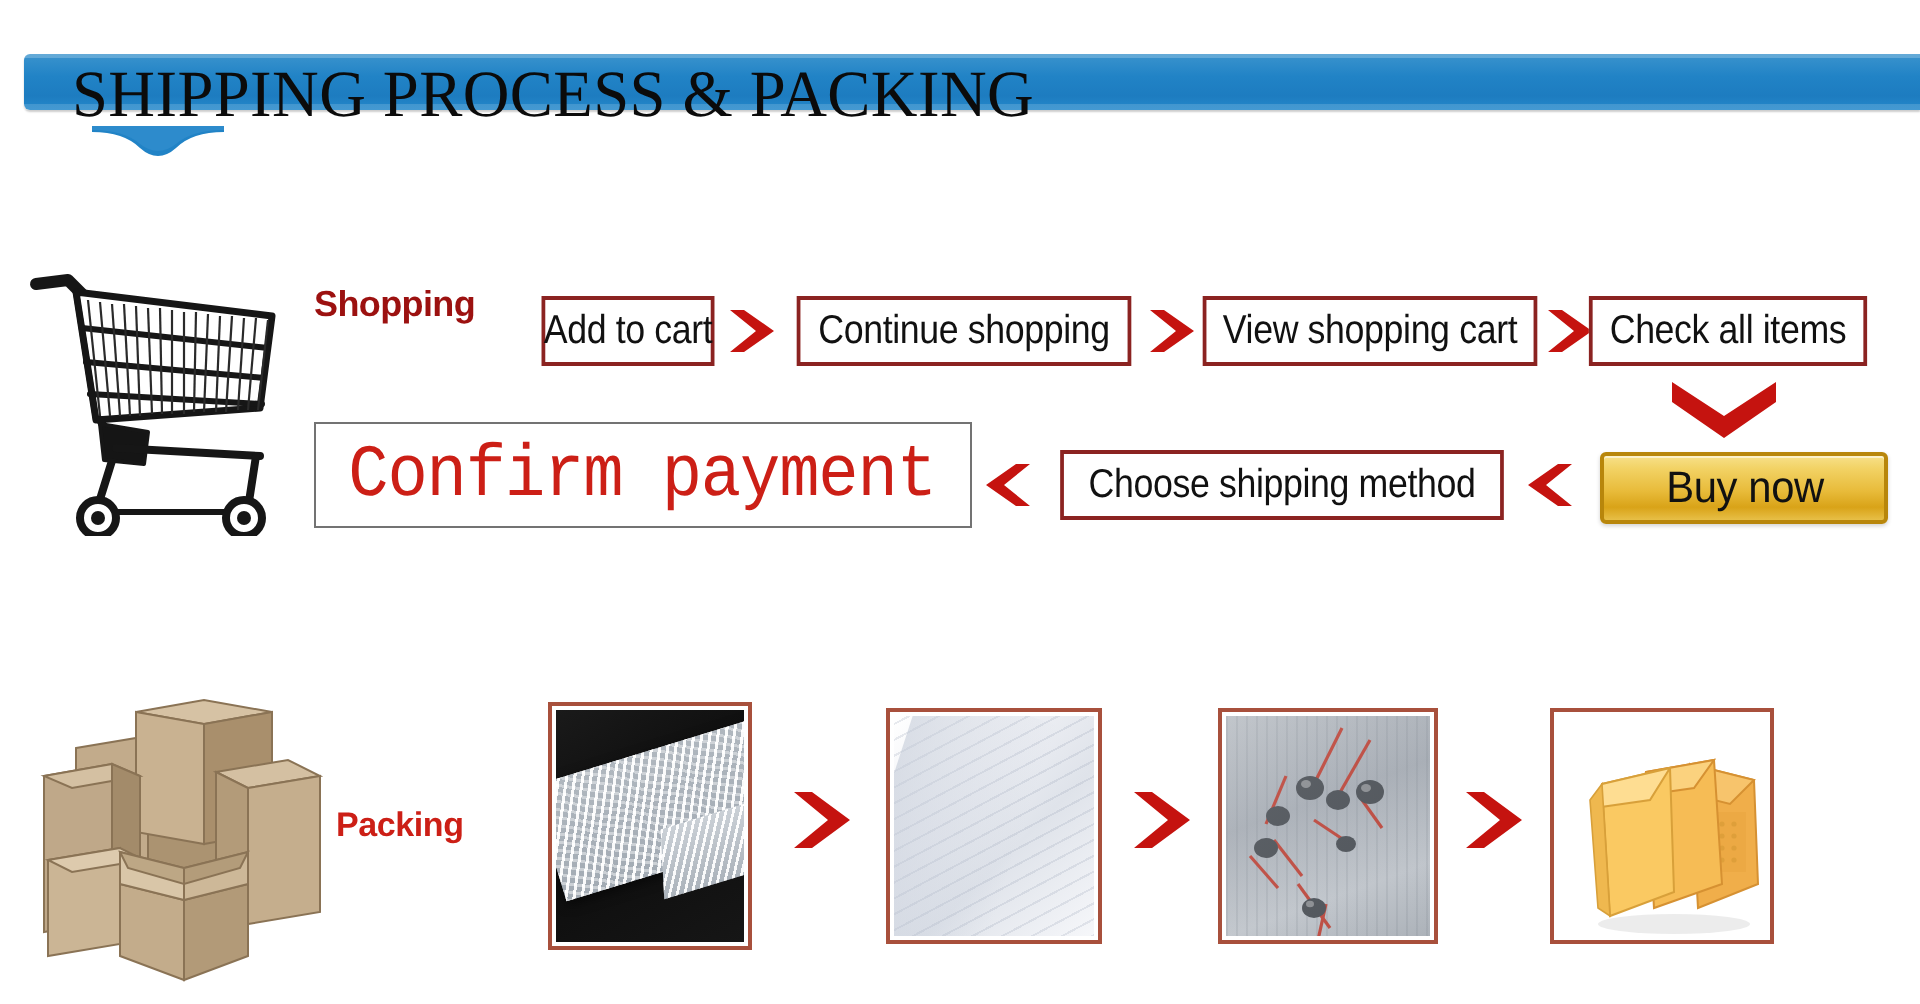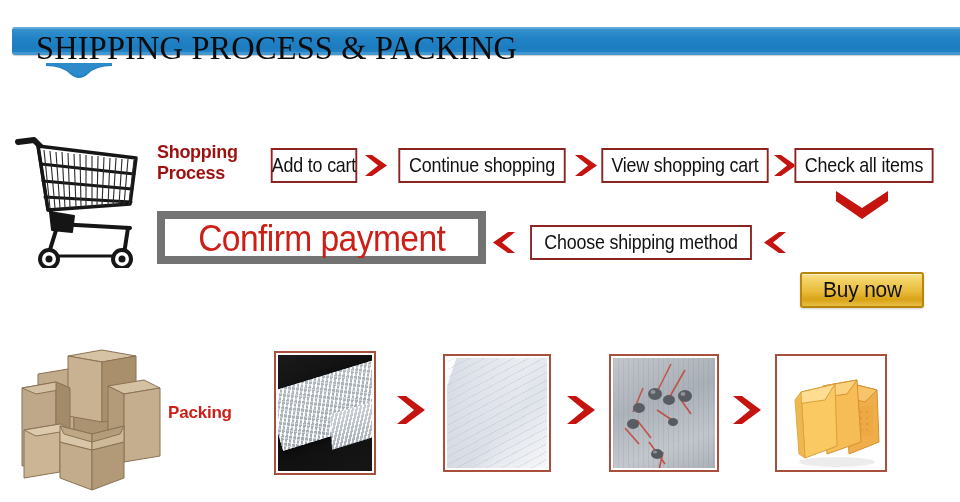--- a/index.html
+++ b/index.html
@@ -121,50 +121,50 @@
 
   #box-choose-shipping { left: 523px; top: 225px; width: 236px; height: 35px; }
 
   #box-confirm-payment {
     position: absolute;
     box-sizing: border-box;
     left: 157px;
     top: 211px;
     width: 329px;
     height: 53px;
-    border: 8px solid #737373;
+    border: 1px solid #737373;
     background: #ffffff;
     display: flex;
     align-items: center;
     justify-content: center;
+    font-family: Liberation Mono, monospace;
   }
   #box-confirm-payment > span {
     color: #cc1f16;
     font-size: 35px;
     font-weight: 400;
     letter-spacing: -0.6px;
     white-space: nowrap;
     transform: scaleX(0.96) scaleY(1.05);
   }
 
   #btn-buy-now {
     position: absolute;
     box-sizing: border-box;
     left: 800px;
     top: 226px;
-    width: 124px;
+    width: 144px;
     height: 36px;
     border: 2px solid #b8860b;
     border-radius: 3px;
     background: linear-gradient(to bottom, #f7e089 0%, #f2d264 20%, #e8bb3a 55%, #d9a318 80%, #e7bf47 100%);
     box-shadow: inset 0 1px 0 rgba(255,255,255,0.55), 0 1px 2px rgba(0,0,0,0.18);
     display: flex;
     align-items: center;
     justify-content: center;
-    margin-top: 46px;
   }
   #btn-buy-now > span {
     color: #111111;
     font-size: 22px;
     letter-spacing: -0.2px;
     white-space: nowrap;
     transform: scaleX(0.95);
   }
 
   
@@ -339,21 +339,20 @@
 
       <circle cx="41" cy="131" r="9" fill="#ffffff" stroke="#161616" stroke-width="4"></circle>
       <circle cx="41" cy="131" r="3.5" fill="#161616"></circle>
       <circle cx="114" cy="131" r="9" fill="#ffffff" stroke="#161616" stroke-width="4"></circle>
       <circle cx="114" cy="131" r="3.5" fill="#161616"></circle>
     </svg>
   </div>
 
   <div id="process-label">
     <div>Shopping</div>
-    <div>Process</div>
   </div>
 </div>
 
 <div class="flow-box" id="box-add-to-cart">
   <span>Add to cart</span>
 </div>
 
 <div class="arrow" id="arrow-1">
   <svg width="26" height="25" viewBox="0 0 26 25">
     <path d="M2 2 L15 12.5 L2 23 L9 23 L24 12.5 L9 2 Z" fill="#c5130f"></path>

